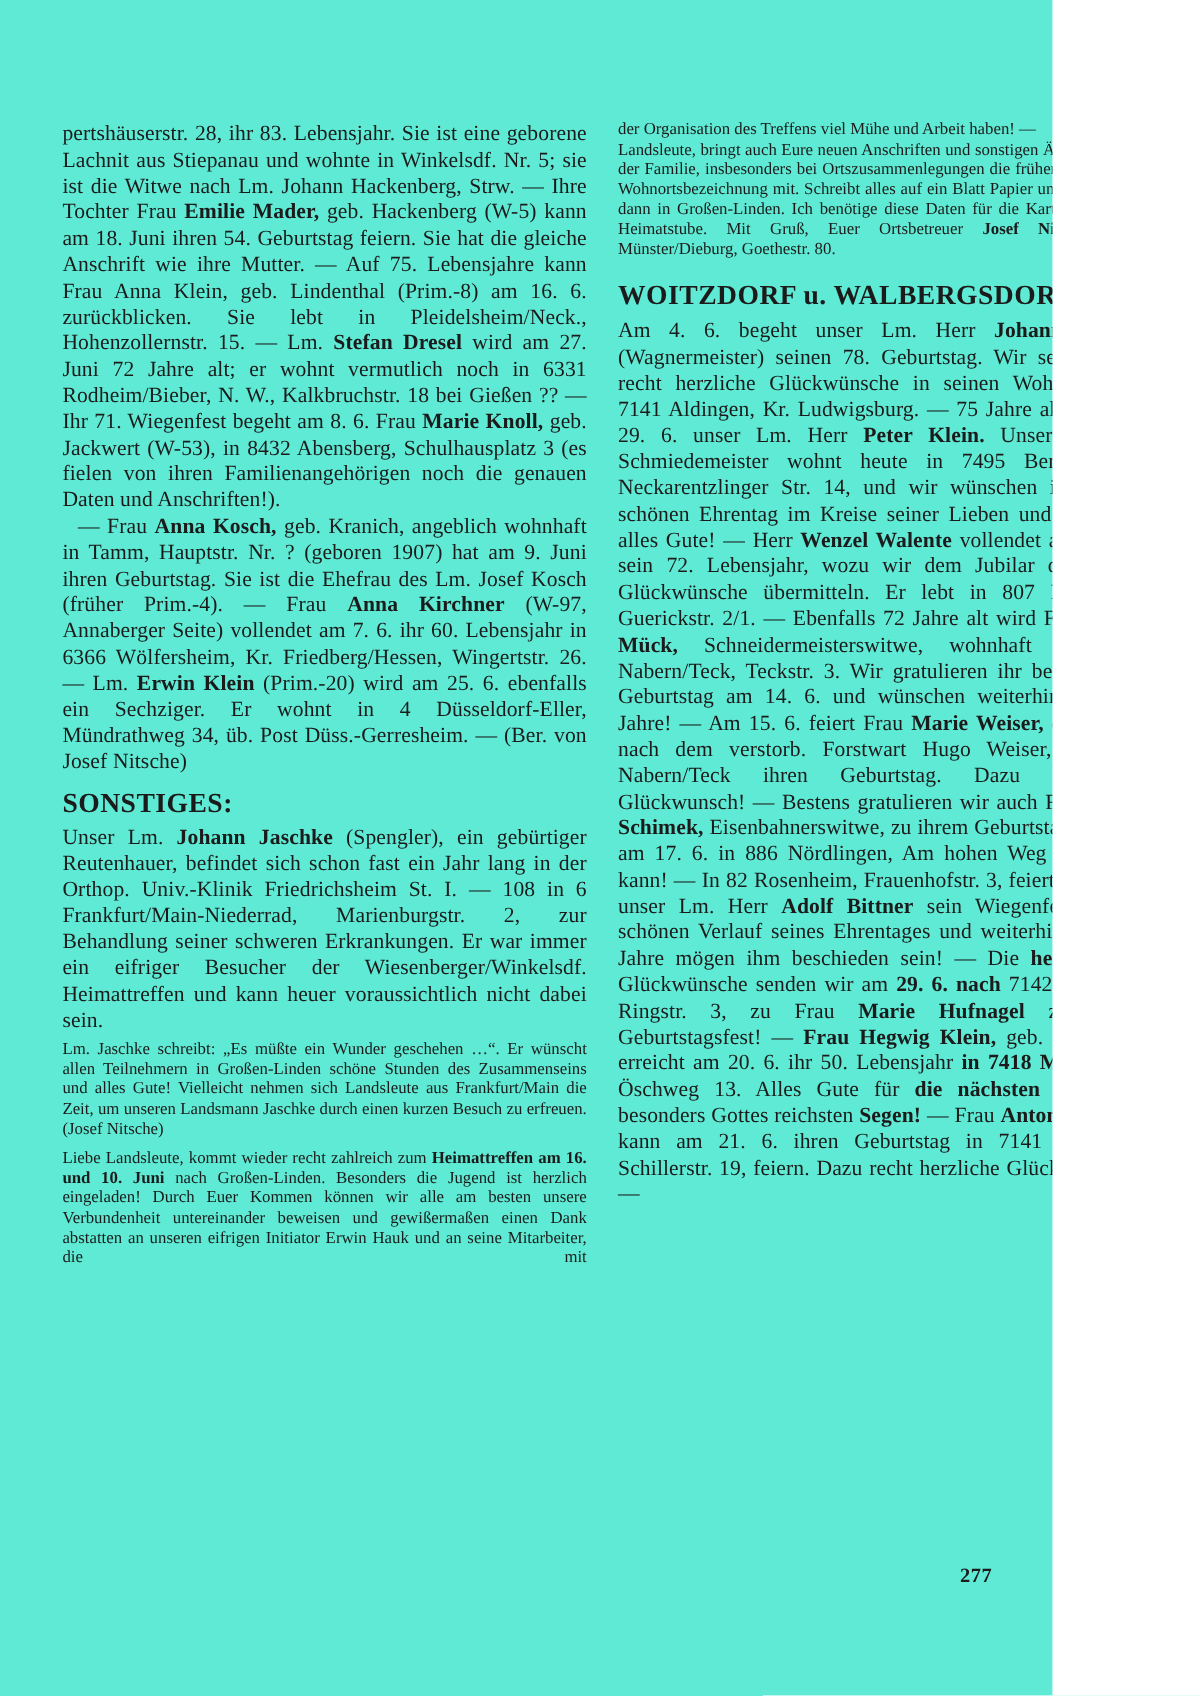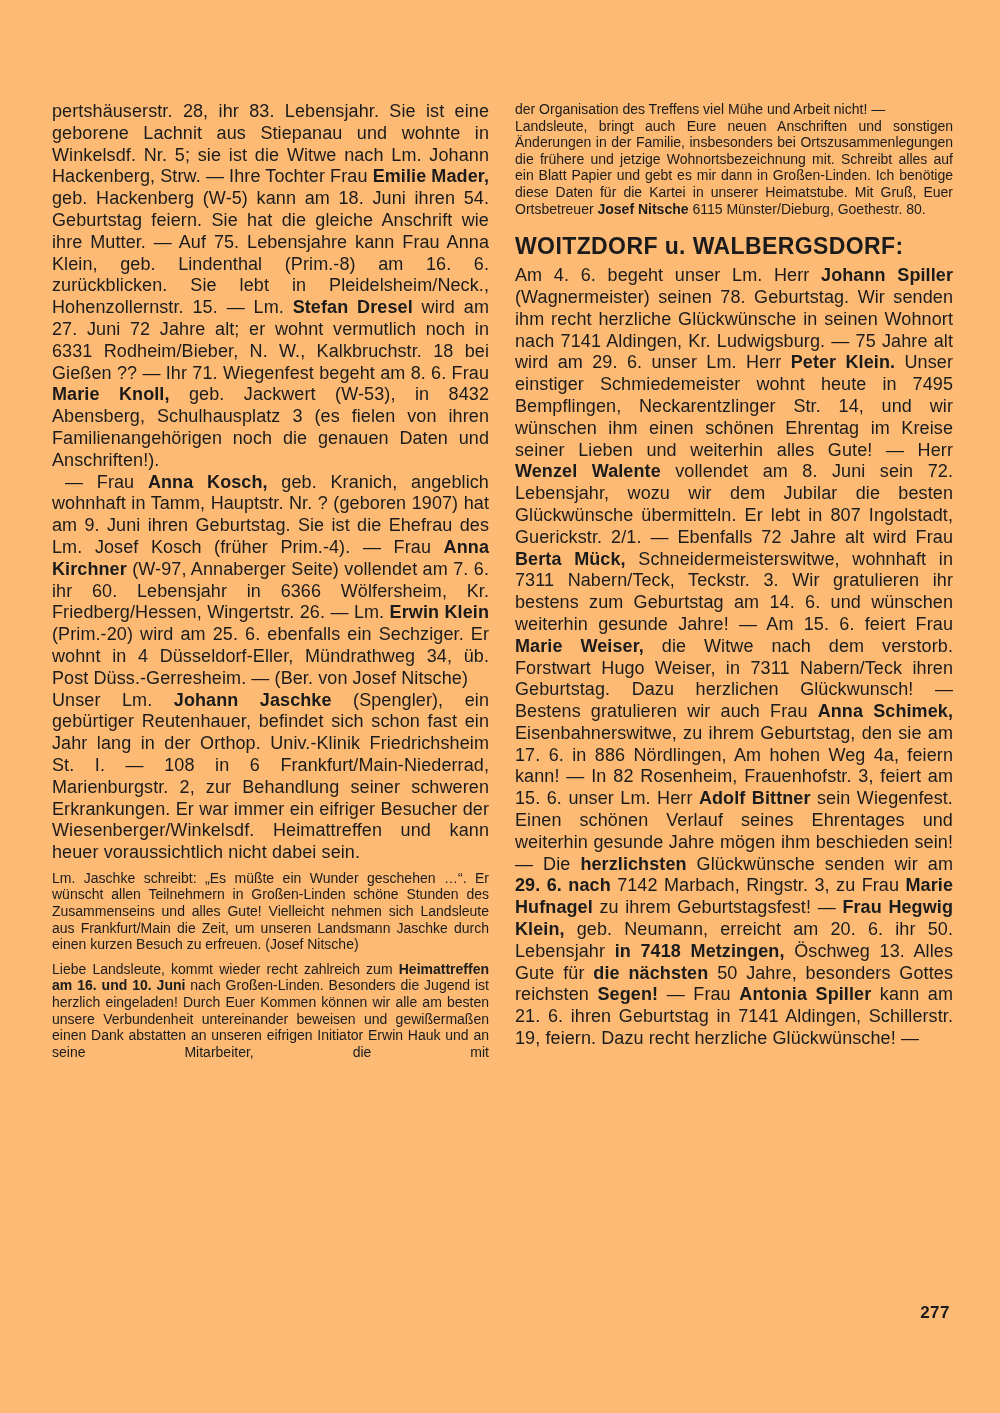--- a/index.html
+++ b/index.html
@@ -2,25 +2,25 @@
 <html lang="de"><head>
 <meta charset="utf-8">
 <style>
   html, body {
     margin: 0;
     padding: 0;
     background: #ffffff;
   }
   .page {
     position: relative;
-    width: 1000px;
+    width: 877px;
     height: 1413px;
-    background: #fdba74;
+    background: #5eead4;
     overflow: hidden;
-    font-family: Liberation Sans, sans-serif;
+    font-family: Liberation Serif, serif;
     color: #1b1b1b;
   }
   .col {
     position: absolute;
     top: 101px;
   }
   .col-left  { left: 52px;  width: 437px; }
   .col-right { left: 515px; width: 438px; }
 
   .body-text {
@@ -65,27 +65,28 @@
   }
 </style>
 </head>
 <body>
 
 <div class="page">
 
   <div class="col col-left">
     <p class="body-text">pertshäuserstr. 28, ihr 83. Lebensjahr. Sie ist eine geborene Lachnit aus Stiepanau und wohnte in Winkelsdf. Nr. 5; sie ist die Witwe nach Lm. Johann Hackenberg, Strw. — Ihre Tochter Frau <b>Emilie Mader,</b> geb. Hackenberg (W-5) kann am 18. Juni ihren 54. Geburtstag feiern. Sie hat die gleiche Anschrift wie ihre Mutter. — Auf 75. Lebensjahre kann Frau Anna Klein, geb. Lindenthal (Prim.-8) am 16. 6. zurückblicken. Sie lebt in Pleidelsheim/Neck., Hohenzollernstr. 15. — Lm. <b>Stefan Dresel</b> wird am 27. Juni 72 Jahre alt; er wohnt vermutlich noch in 6331 Rodheim/Bieber, N. W., Kalkbruchstr. 18 bei Gießen ?? — Ihr 71. Wiegenfest begeht am 8. 6. Frau <b>Marie Knoll,</b> geb. Jackwert (W-53), in 8432 Abensberg, Schulhausplatz 3 (es fielen von ihren Familienangehörigen noch die genauen Daten und Anschriften!).</p>
     <p class="body-text indent-first">— Frau <b>Anna Kosch,</b> geb. Kranich, angeblich wohnhaft in Tamm, Hauptstr. Nr. ? (geboren 1907) hat am 9. Juni ihren Geburtstag. Sie ist die Ehefrau des Lm. Josef Kosch (früher Prim.-4). — Frau <b>Anna Kirchner</b> (W-97, Annaberger Seite) vollendet am 7. 6. ihr 60. Lebensjahr in 6366 Wölfersheim, Kr. Friedberg/Hessen, Wingertstr. 26. — Lm. <b>Erwin Klein</b> (Prim.-20) wird am 25. 6. ebenfalls ein Sechziger. Er wohnt in 4 Düsseldorf-Eller, Mündrathweg 34, üb. Post Düss.-Gerresheim. — (Ber. von Josef Nitsche)</p>
+    <h2 class="section-heading heading-left">SONSTIGES:</h2>
     <p class="body-text">Unser Lm. <b>Johann Jaschke</b> (Spengler), ein gebürtiger Reutenhauer, befindet sich schon fast ein Jahr lang in der Orthop. Univ.-Klinik Friedrichsheim St. I. — 108 in 6 Frankfurt/Main-Niederrad, Marienburgstr. 2, zur Behandlung seiner schweren Erkrankungen. Er war immer ein eifriger Besucher der Wiesenberger/Winkelsdf. Heimattreffen und kann heuer voraussichtlich nicht dabei sein.</p>
     <p class="small-text gap-xs">Lm. Jaschke schreibt: „Es müßte ein Wunder geschehen …“. Er wünscht allen Teilnehmern in Großen-Linden schöne Stunden des Zusammenseins und alles Gute! Vielleicht nehmen sich Landsleute aus Frankfurt/Main die Zeit, um unseren Landsmann Jaschke durch einen kurzen Besuch zu erfreuen. (Josef Nitsche)</p>
     <p class="small-text gap-sm cont">Liebe Landsleute, kommt wieder recht zahlreich zum <b>Heimattreffen am 16. und 10. Juni</b> nach Großen-Linden. Besonders die Jugend ist herzlich eingeladen! Durch Euer Kommen können wir alle am besten unsere Verbundenheit untereinander beweisen und gewißermaßen einen Dank abstatten an unseren eifrigen Initiator Erwin Hauk und an seine Mitarbeiter, die mit</p>
   </div>
 
   <div class="col col-right">
-    <p class="small-text">der Organisation des Treffens viel Mühe und Arbeit nicht! —</p>
+    <p class="small-text">der Organisation des Treffens viel Mühe und Arbeit haben! —</p>
     <p class="small-text">Landsleute, bringt auch Eure neuen Anschriften und sonstigen Änderungen in der Familie, insbesonders bei Ortszusammenlegungen die frühere und jetzige Wohnortsbezeichnung mit. Schreibt alles auf ein Blatt Papier und gebt es mir dann in Großen-Linden. Ich benötige diese Daten für die Kartei in unserer Heimatstube. Mit Gruß, Euer Ortsbetreuer <b>Josef Nitsche</b> 6115 Münster/Dieburg, Goethestr. 80.</p>
     <h2 class="section-heading heading-right">WOITZDORF u. WALBERGSDORF:</h2>
     <p class="body-text">Am 4. 6. begeht unser Lm. Herr <b>Johann Spiller</b> (Wagnermeister) seinen 78. Geburtstag. Wir senden ihm recht herzliche Glückwünsche in seinen Wohnort nach 7141 Aldingen, Kr. Ludwigsburg. — 75 Jahre alt wird am 29. 6. unser Lm. Herr <b>Peter Klein.</b> Unser einstiger Schmiedemeister wohnt heute in 7495 Bempflingen, Neckarentzlinger Str. 14, und wir wünschen ihm einen schönen Ehrentag im Kreise seiner Lieben und weiterhin alles Gute! — Herr <b>Wenzel Walente</b> vollendet am 8. Juni sein 72. Lebensjahr, wozu wir dem Jubilar die besten Glückwünsche übermitteln. Er lebt in 807 Ingolstadt, Guerickstr. 2/1. — Ebenfalls 72 Jahre alt wird Frau <b>Berta Mück,</b> Schneidermeisterswitwe, wohnhaft in 7311 Nabern/Teck, Teckstr. 3. Wir gratulieren ihr bestens zum Geburtstag am 14. 6. und wünschen weiterhin gesunde Jahre! — Am 15. 6. feiert Frau <b>Marie Weiser,</b> die Witwe nach dem verstorb. Forstwart Hugo Weiser, in 7311 Nabern/Teck ihren Geburtstag. Dazu herzlichen Glückwunsch! — Bestens gratulieren wir auch Frau <b>Anna Schimek,</b> Eisenbahnerswitwe, zu ihrem Geburtstag, den sie am 17. 6. in 886 Nördlingen, Am hohen Weg 4a, feiern kann! — In 82 Rosenheim, Frauenhofstr. 3, feiert am 15. 6. unser Lm. Herr <b>Adolf Bittner</b> sein Wiegenfest. Einen schönen Verlauf seines Ehrentages und weiterhin gesunde Jahre mögen ihm beschieden sein! — Die <b>herzlichsten</b> Glückwünsche senden wir am <b>29. 6. nach</b> 7142 Marbach, Ringstr. 3, zu Frau <b>Marie Hufnagel</b> zu ihrem Geburtstagsfest! — <b>Frau Hegwig Klein,</b> geb. Neumann, erreicht am 20. 6. ihr 50. Lebensjahr <b>in 7418 Metzingen,</b> Öschweg 13. Alles Gute für <b>die nächsten</b> 50 Jahre, besonders Gottes reichsten <b>Segen!</b> — Frau <b>Antonia Spiller</b> kann am 21. 6. ihren Geburtstag in 7141 Aldingen, Schillerstr. 19, feiern. Dazu recht herzliche Glückwünsche! —</p>
   </div>
 
   <div class="page-number">277</div>
 
 </div>
 
 </body></html>

